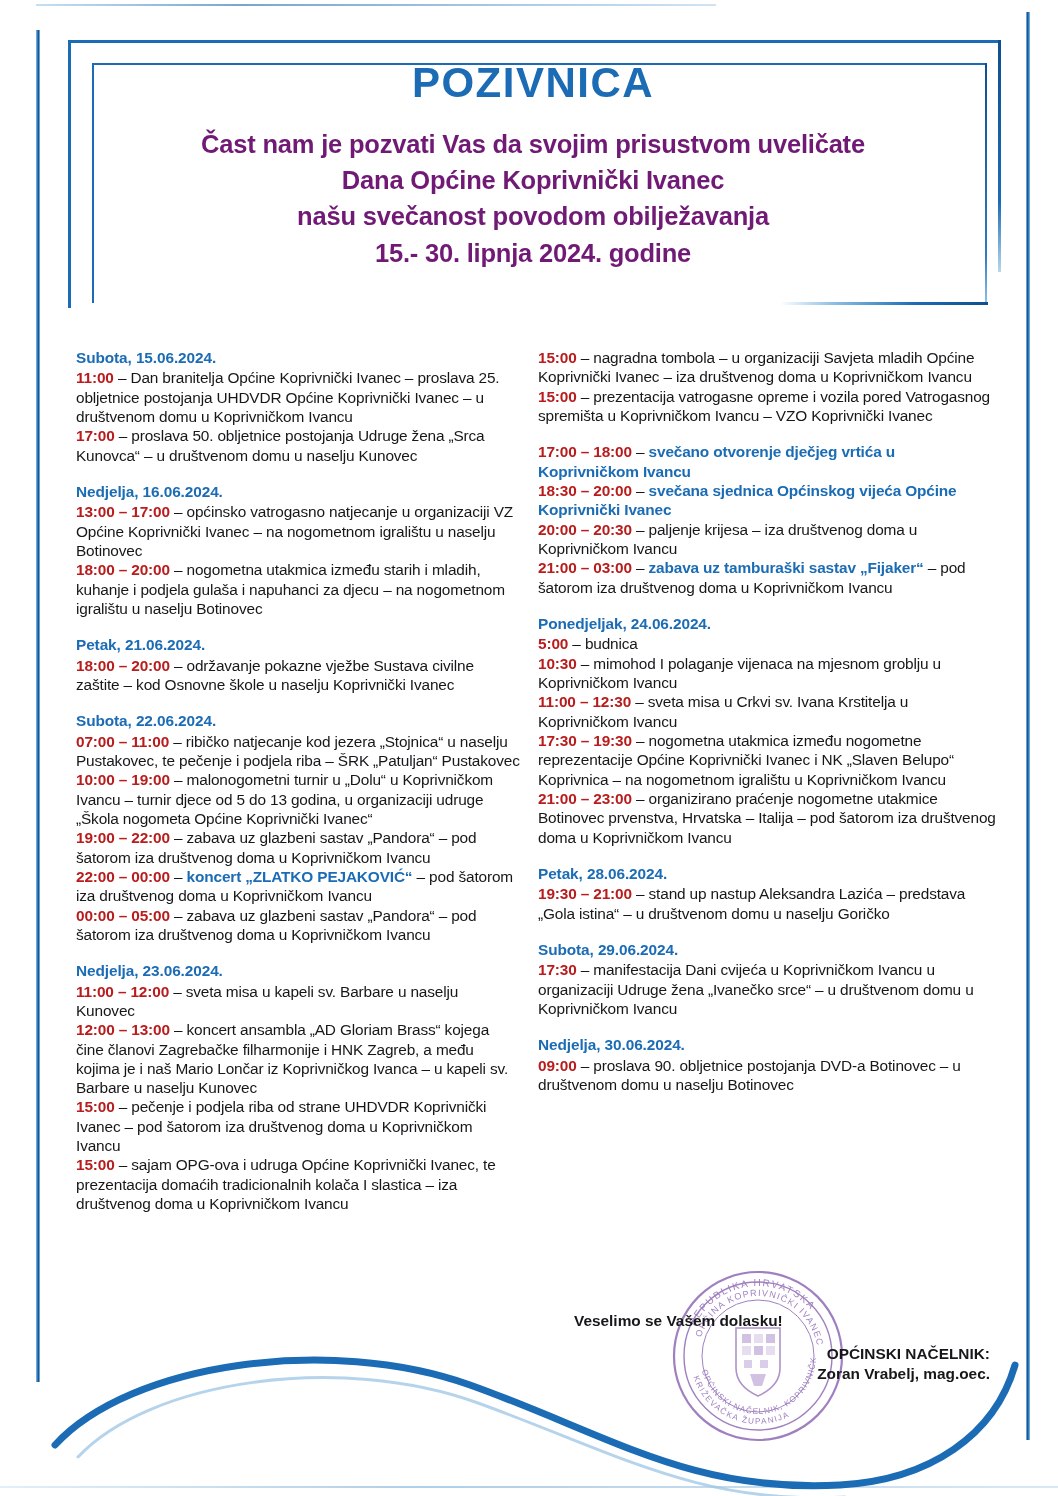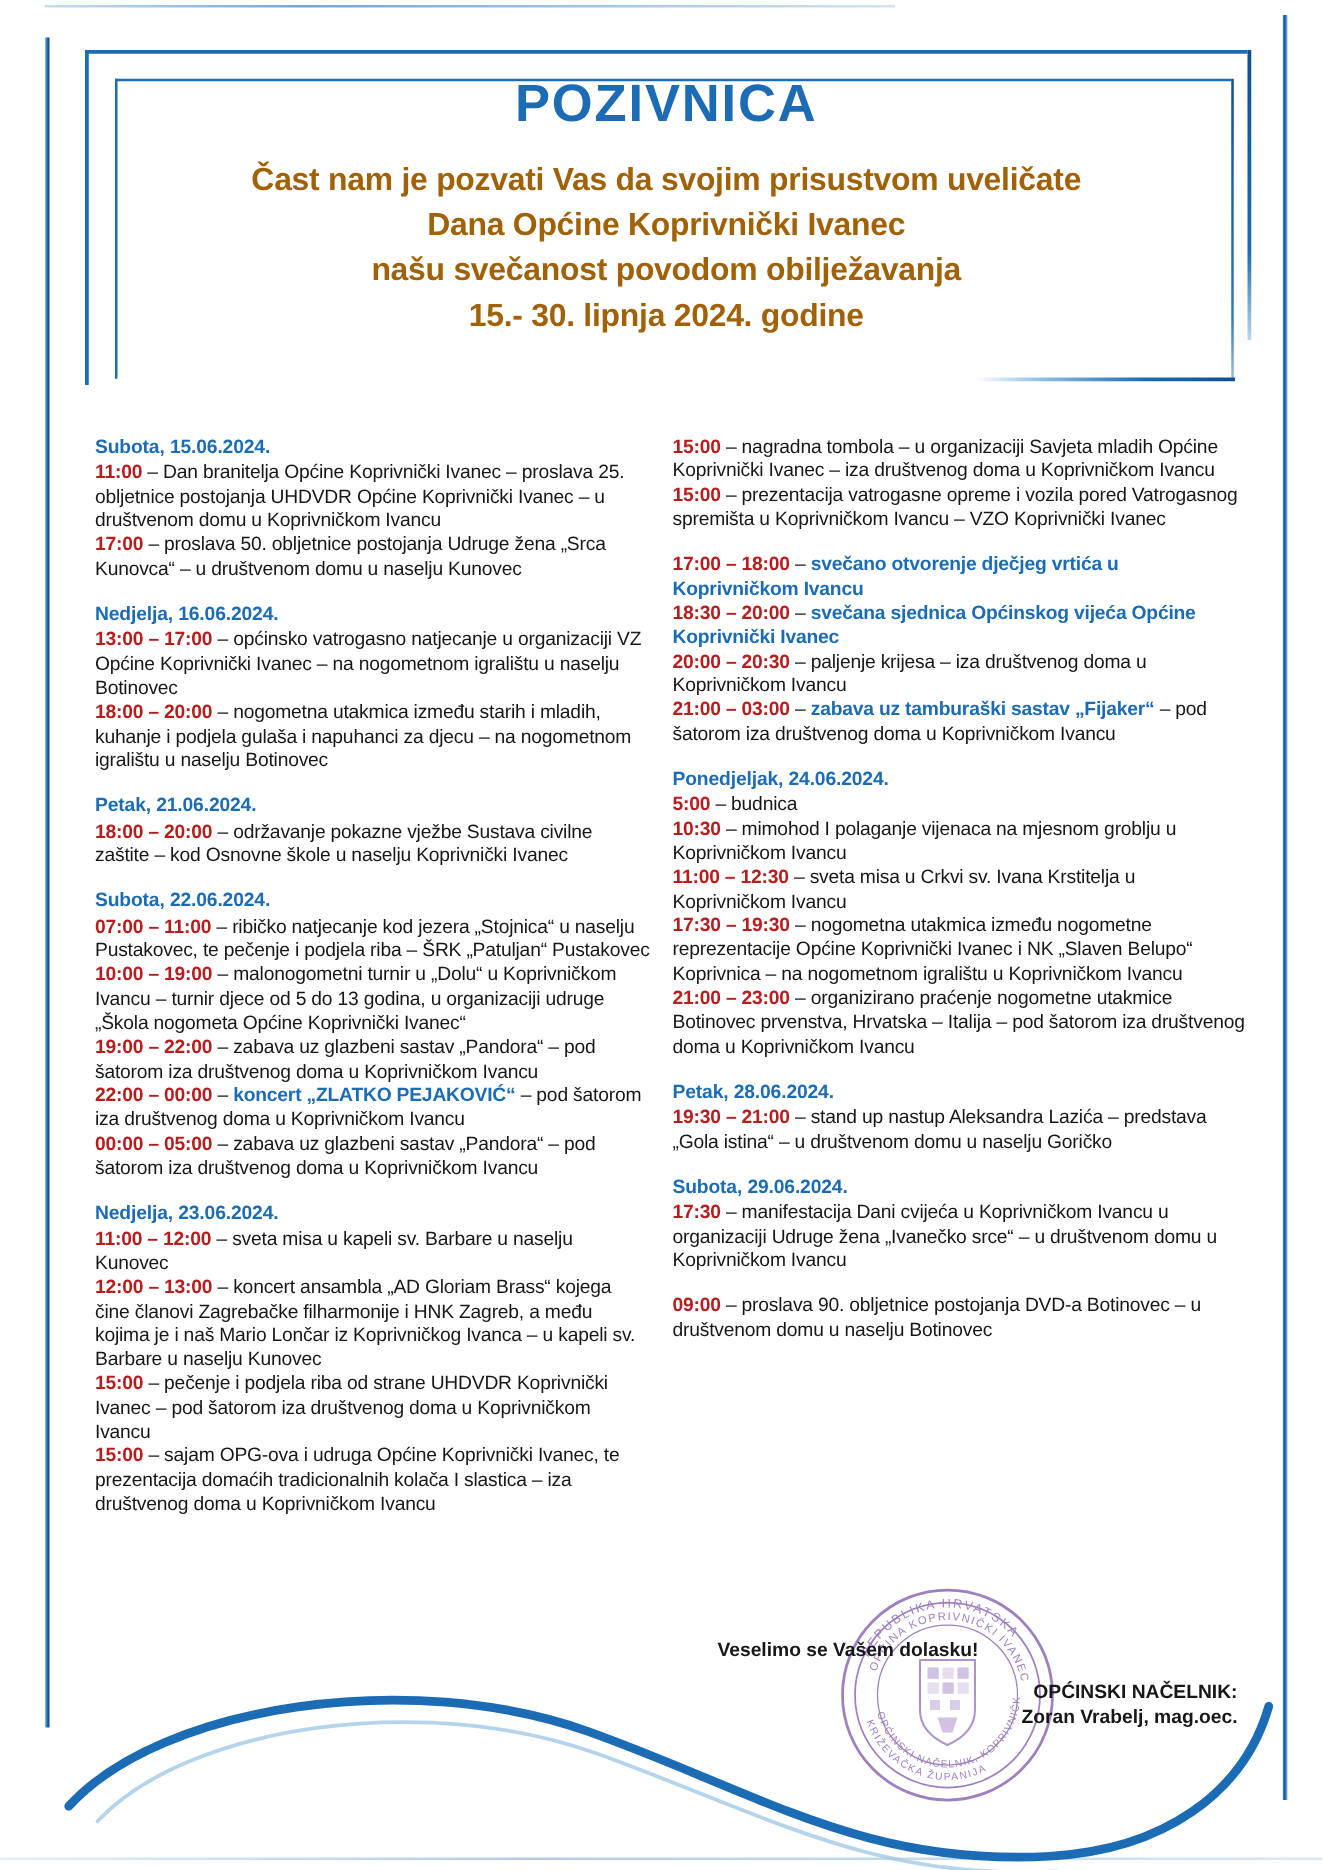--- a/index.html
+++ b/index.html
@@ -128,21 +128,21 @@
     font-size: 42px;
     font-weight: bold;
     color: #1b6cb5;
     letter-spacing: 1.5px;
     line-height: 1.0;
     margin: 0 0 22px 0;
   }
   .subtitle {
     font-size: 25.5px;
     font-weight: bold;
-    color: #a16207;
+    color: #701a75;
     line-height: 1.42;
     margin: 0;
     letter-spacing: -0.2px;
   }
   .subtitle div { white-space: nowrap; }
 
   
   .columns {
     position: absolute;
     left: 0;
@@ -302,20 +302,21 @@
         </div>
         <div class="day-block">
           <div class="day-head">Petak, 28.06.2024.</div>
           <p class="entry"><span class="t">19:30 – 21:00</span><span> – stand up nastup Aleksandra Lazića – predstava „Gola istina“ – u društvenom domu u naselju Goričko</span></p>
         </div>
         <div class="day-block">
           <div class="day-head">Subota, 29.06.2024.</div>
           <p class="entry"><span class="t">17:30</span><span> – manifestacija Dani cvijeća u Koprivničkom Ivancu u organizaciji Udruge žena „Ivanečko srce“ – u društvenom domu u Koprivničkom Ivancu</span></p>
         </div>
         <div class="day-block">
+          <div class="day-head">Nedjelja, 30.06.2024.</div>
           <p class="entry"><span class="t">09:00</span><span> – proslava 90. obljetnice postojanja DVD-a Botinovec – u društvenom domu u naselju Botinovec</span></p>
         </div>
       </div>
   </div>
 
   <svg class="swoosh" viewBox="0 0 1058 180" preserveAspectRatio="none">
     <path d="M55 120 C 130 38, 330 10, 470 60 C 610 110, 690 168, 840 160 C 930 155, 995 110, 1015 40" fill="none" stroke="#1b6cb5" stroke-width="7" stroke-linecap="round"></path>
     <path d="M78 132 C 150 55, 340 28, 478 78 C 616 128, 700 180, 845 172" fill="none" stroke="#9cc6e6" stroke-width="3" stroke-linecap="round" opacity=".75"></path>
   </svg>
 

